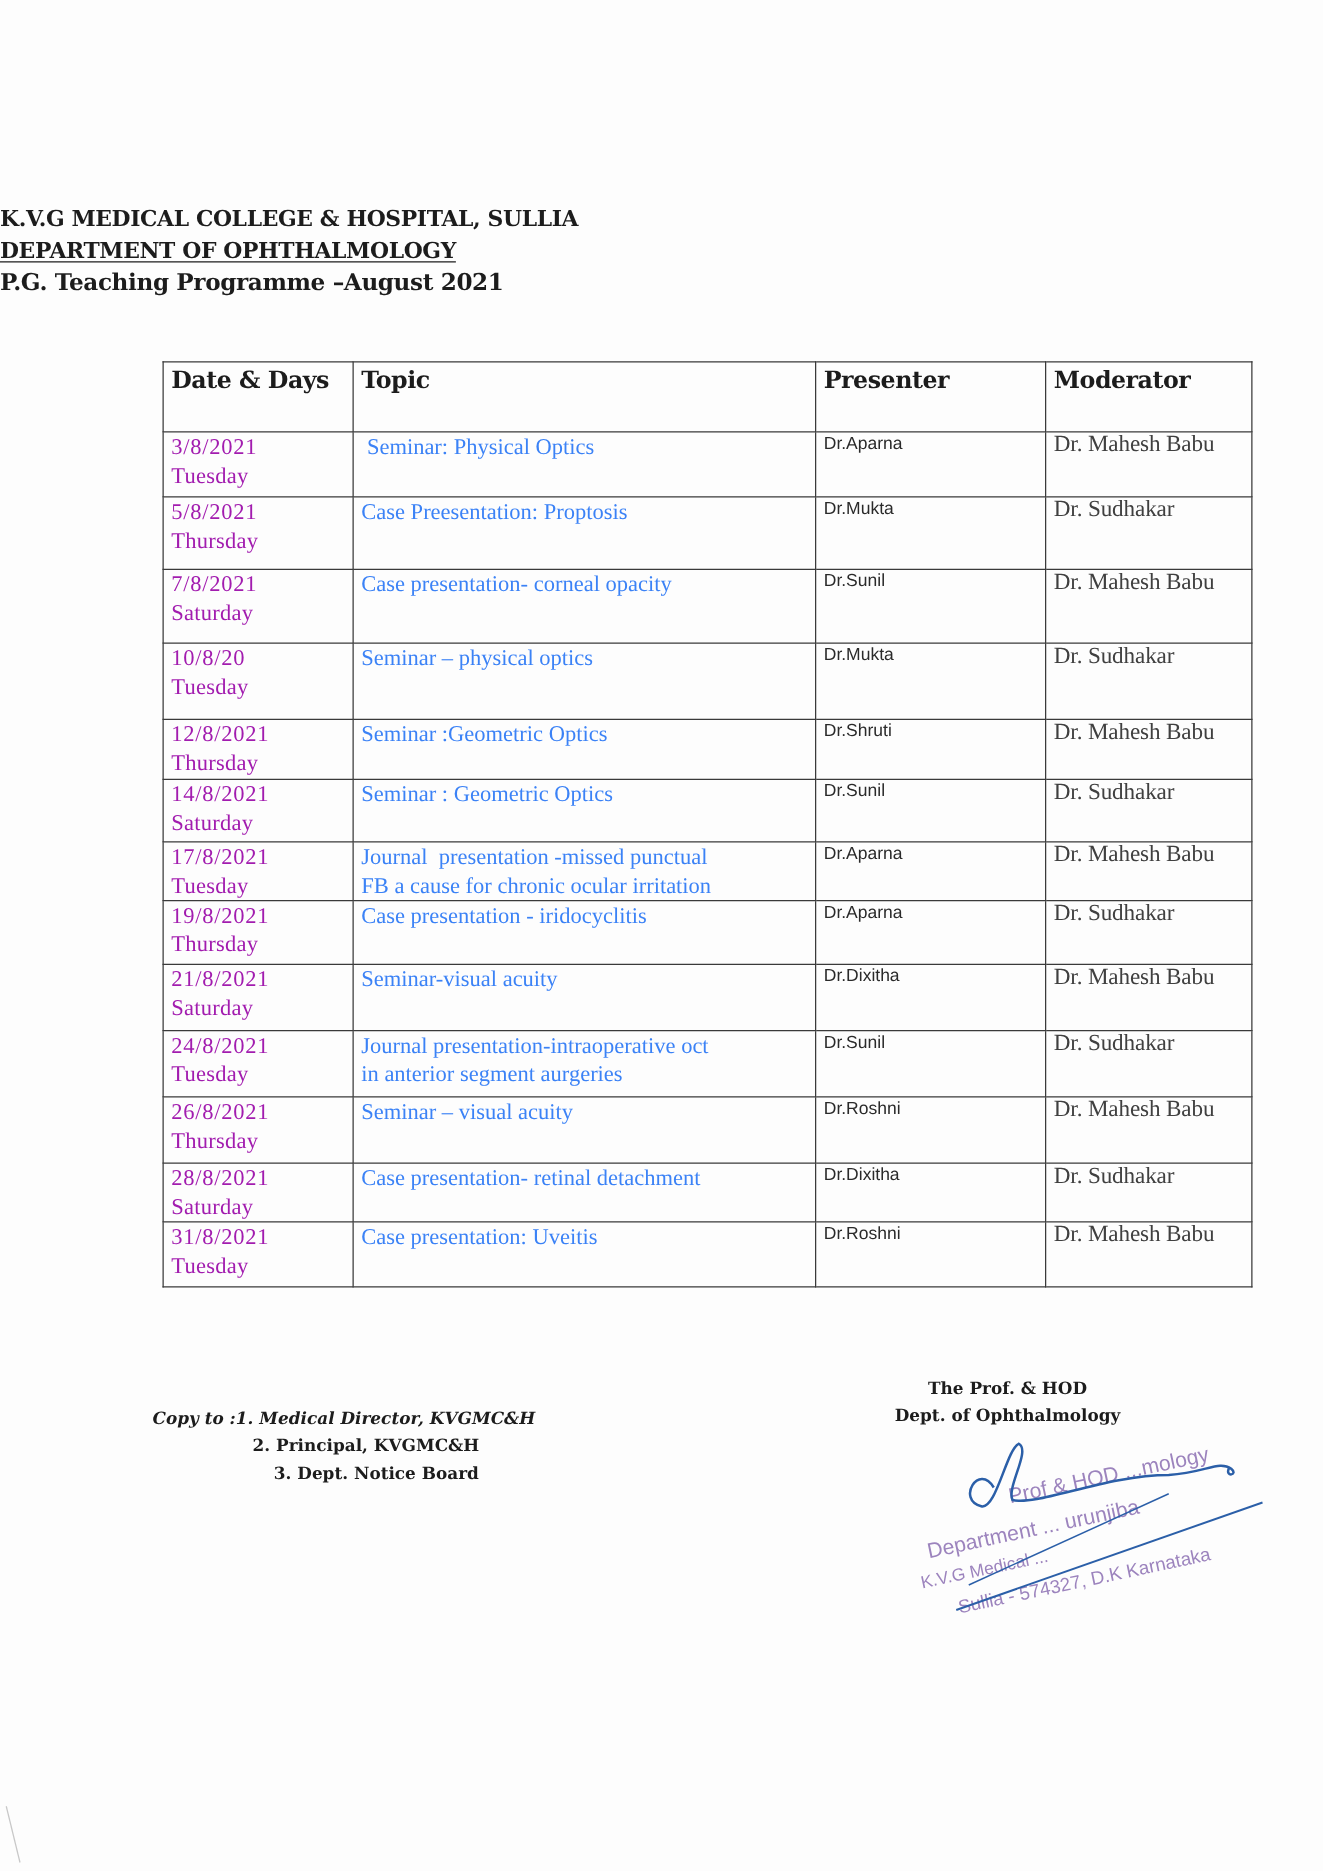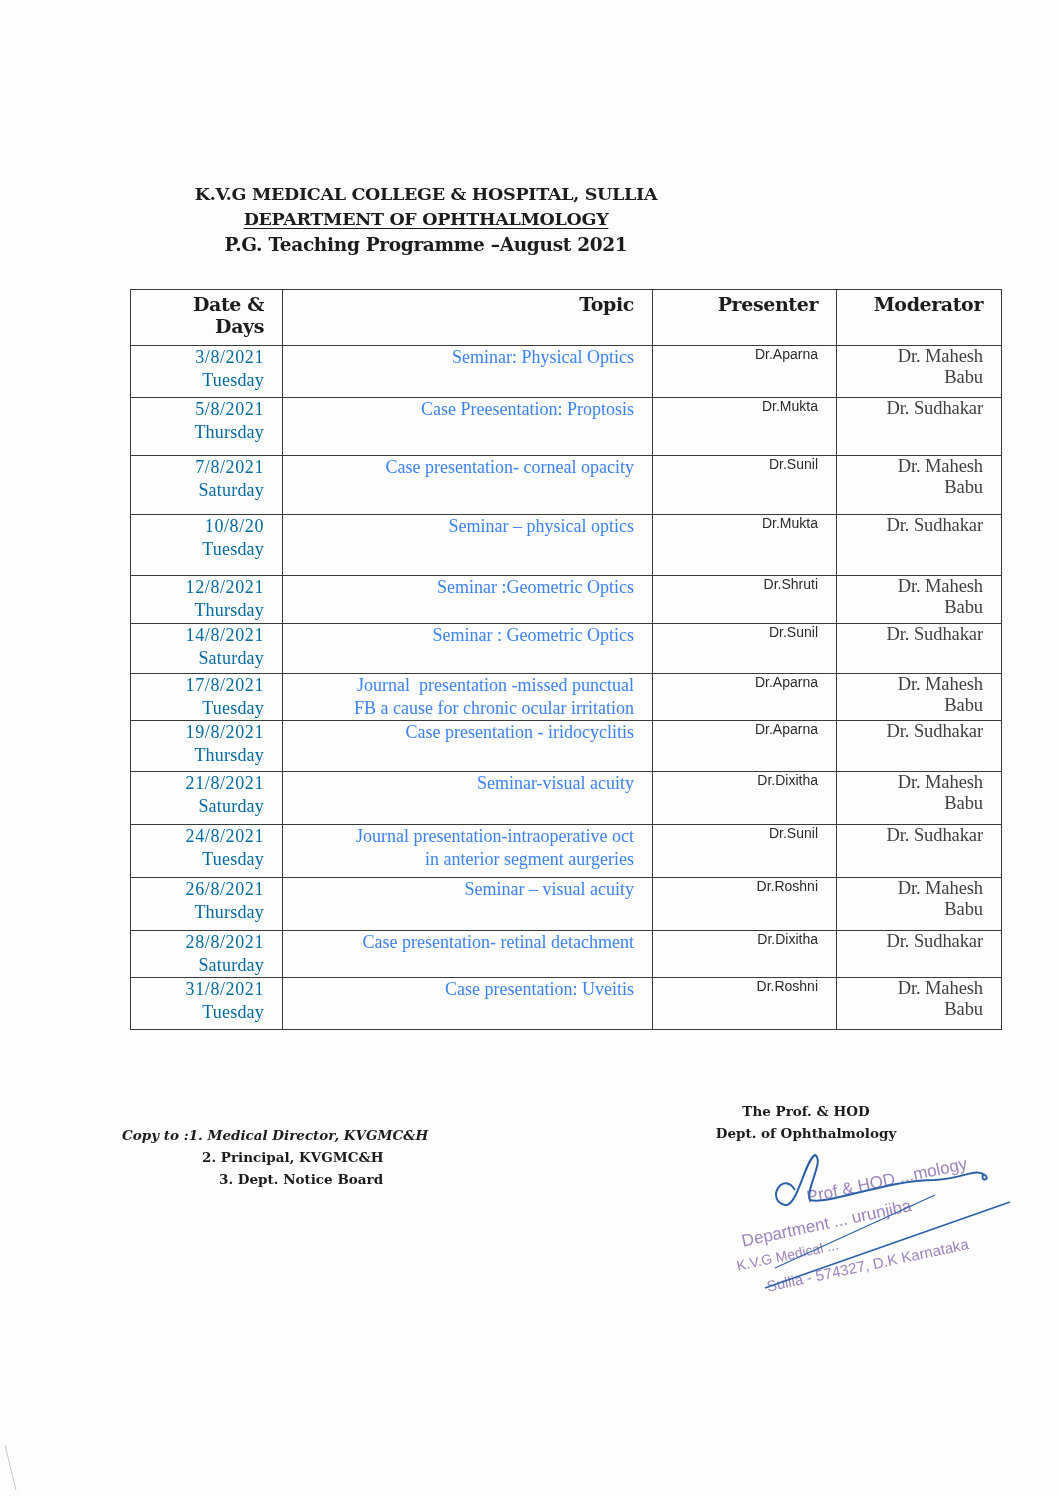--- a/index.html
+++ b/index.html
@@ -5,60 +5,59 @@
     html, body { margin: 0; padding: 0; }
     body {
       width: 1058px; height: 1497px;
       background: #fdfdfd;
       position: relative;
       overflow: hidden;
       font-family: "DejaVu Serif", "Liberation Serif", serif;
       color: #1c1c1c;
     }
     .heading {
-      position: absolute; left: 0; width: 852px; top: 182px;
-      text-align: center;
+      position: absolute; left: 0; width: 852px; top: 164px;
       font-family: "DejaVu Serif", serif;
       font-weight: bold;
       font-size: 17.5px;
       line-height: 25px;
       letter-spacing: -0.3px;
     }
     .heading .l2 { text-decoration: underline; text-underline-offset: 3px; }
     .heading .l3 { font-size: 18.5px; }
 
     table.schedule {
       position: absolute; left: 130px; top: 289px;
       width: 871px;
       border-collapse: collapse;
       table-layout: fixed;
       font-family: "Liberation Serif", "DejaVu Serif", serif;
     }
     table.schedule th, table.schedule td {
       border: 1.3px solid #3a3a3a;
       vertical-align: top;
-      padding: 0 18px;
-      text-align: right;
+      padding: 0 6px;
+      text-align: left;
     }
     table.schedule th {
       font-family: "DejaVu Serif", serif;
       font-weight: bold;
       font-size: 19px;
       height: 52px;
       padding-top: 3px;
       letter-spacing: -0.4px;
     }
     th.c-topic, th.c-presenter { text-align: center; }
     th.c-moderator { text-align: center; }
     col.c1 { width: 152px; }
     col.c2 { width: 370px; }
     col.c3 { width: 184px; }
     col.c4 { width: 165px; }
 
-    td.date { font-size: 18px; line-height: 23px; padding-left: 8px; letter-spacing: 0.6px; color:#0369a1; }
+    td.date { font-size: 18px; line-height: 23px; padding-left: 8px; letter-spacing: 0.6px; color:#a21caf; }
     td.date .day { letter-spacing: 0.2px; }
     td.topic { font-size: 18px; line-height: 23px; padding-left: 8px; padding-top: 2px; color:#3b82f6; }
     td.presenter { font-family: "Liberation Sans", "DejaVu Sans", sans-serif; font-size: 14px; padding-top: 4px; padding-left: 12px; color:#2a2a2a; }
     td.moderator { font-size: 18.5px; padding-top: 2px; padding-left: 10px; color:#404040; letter-spacing: -0.1px; }
 
     .copy-to {
       position: absolute; left: 122px; top: 1124px;
       font-family: "DejaVu Serif", serif; font-weight: bold;
       font-size: 13.5px; line-height: 22px;
       color: #1c1c1c;

